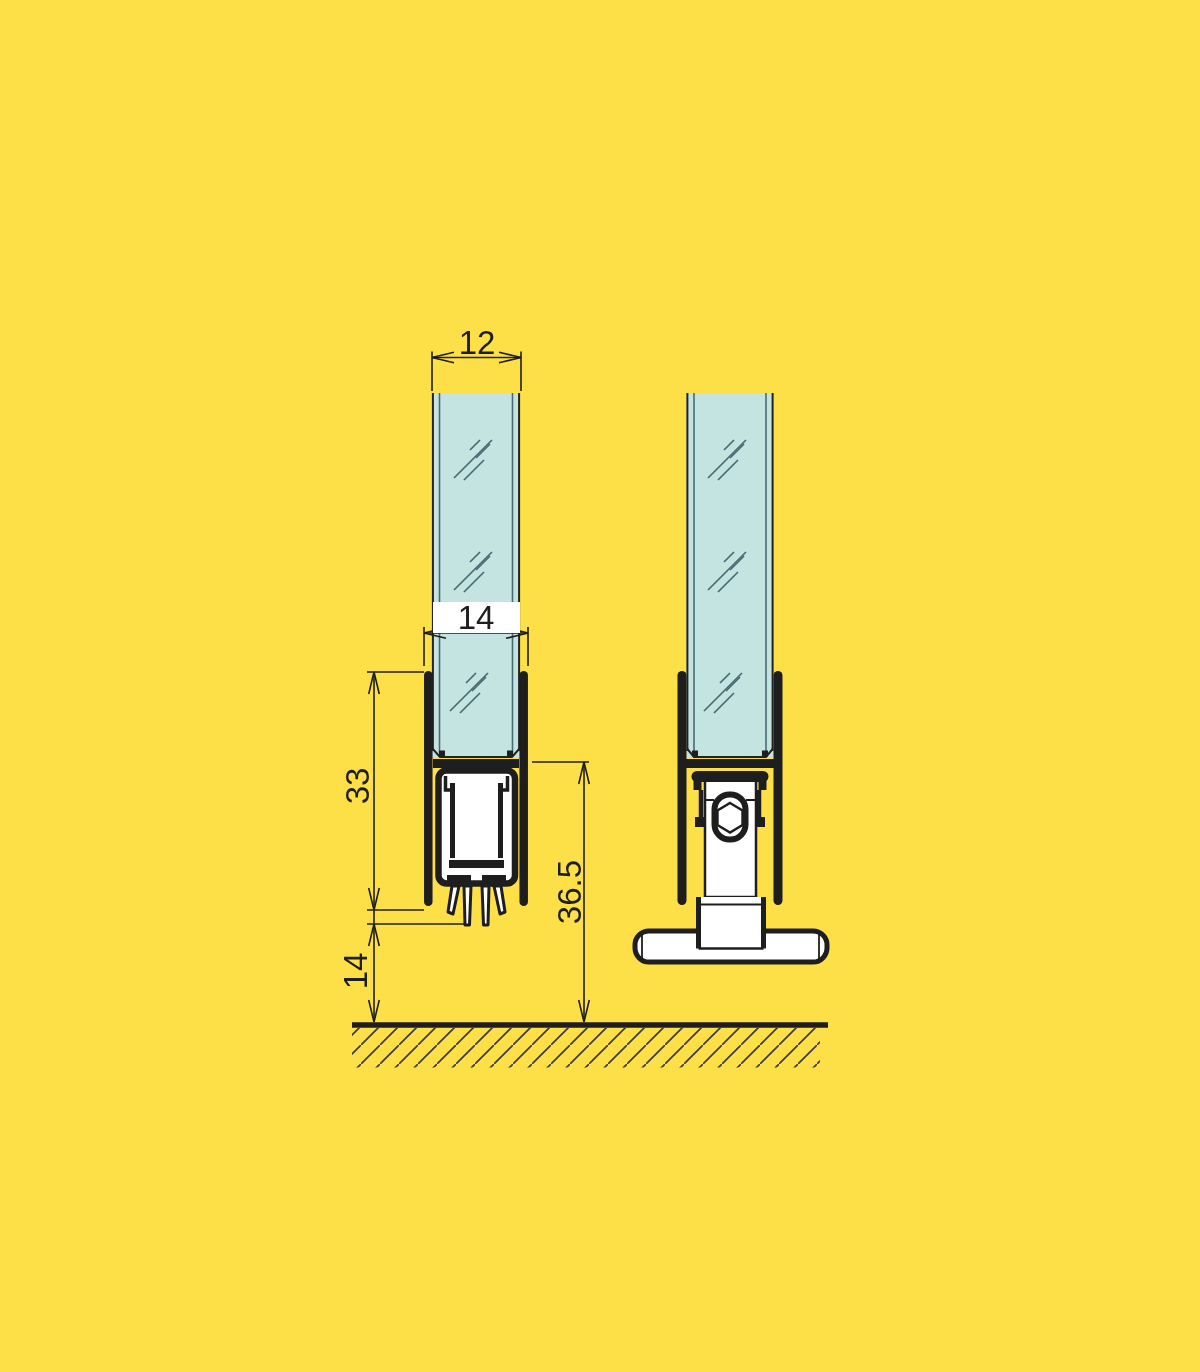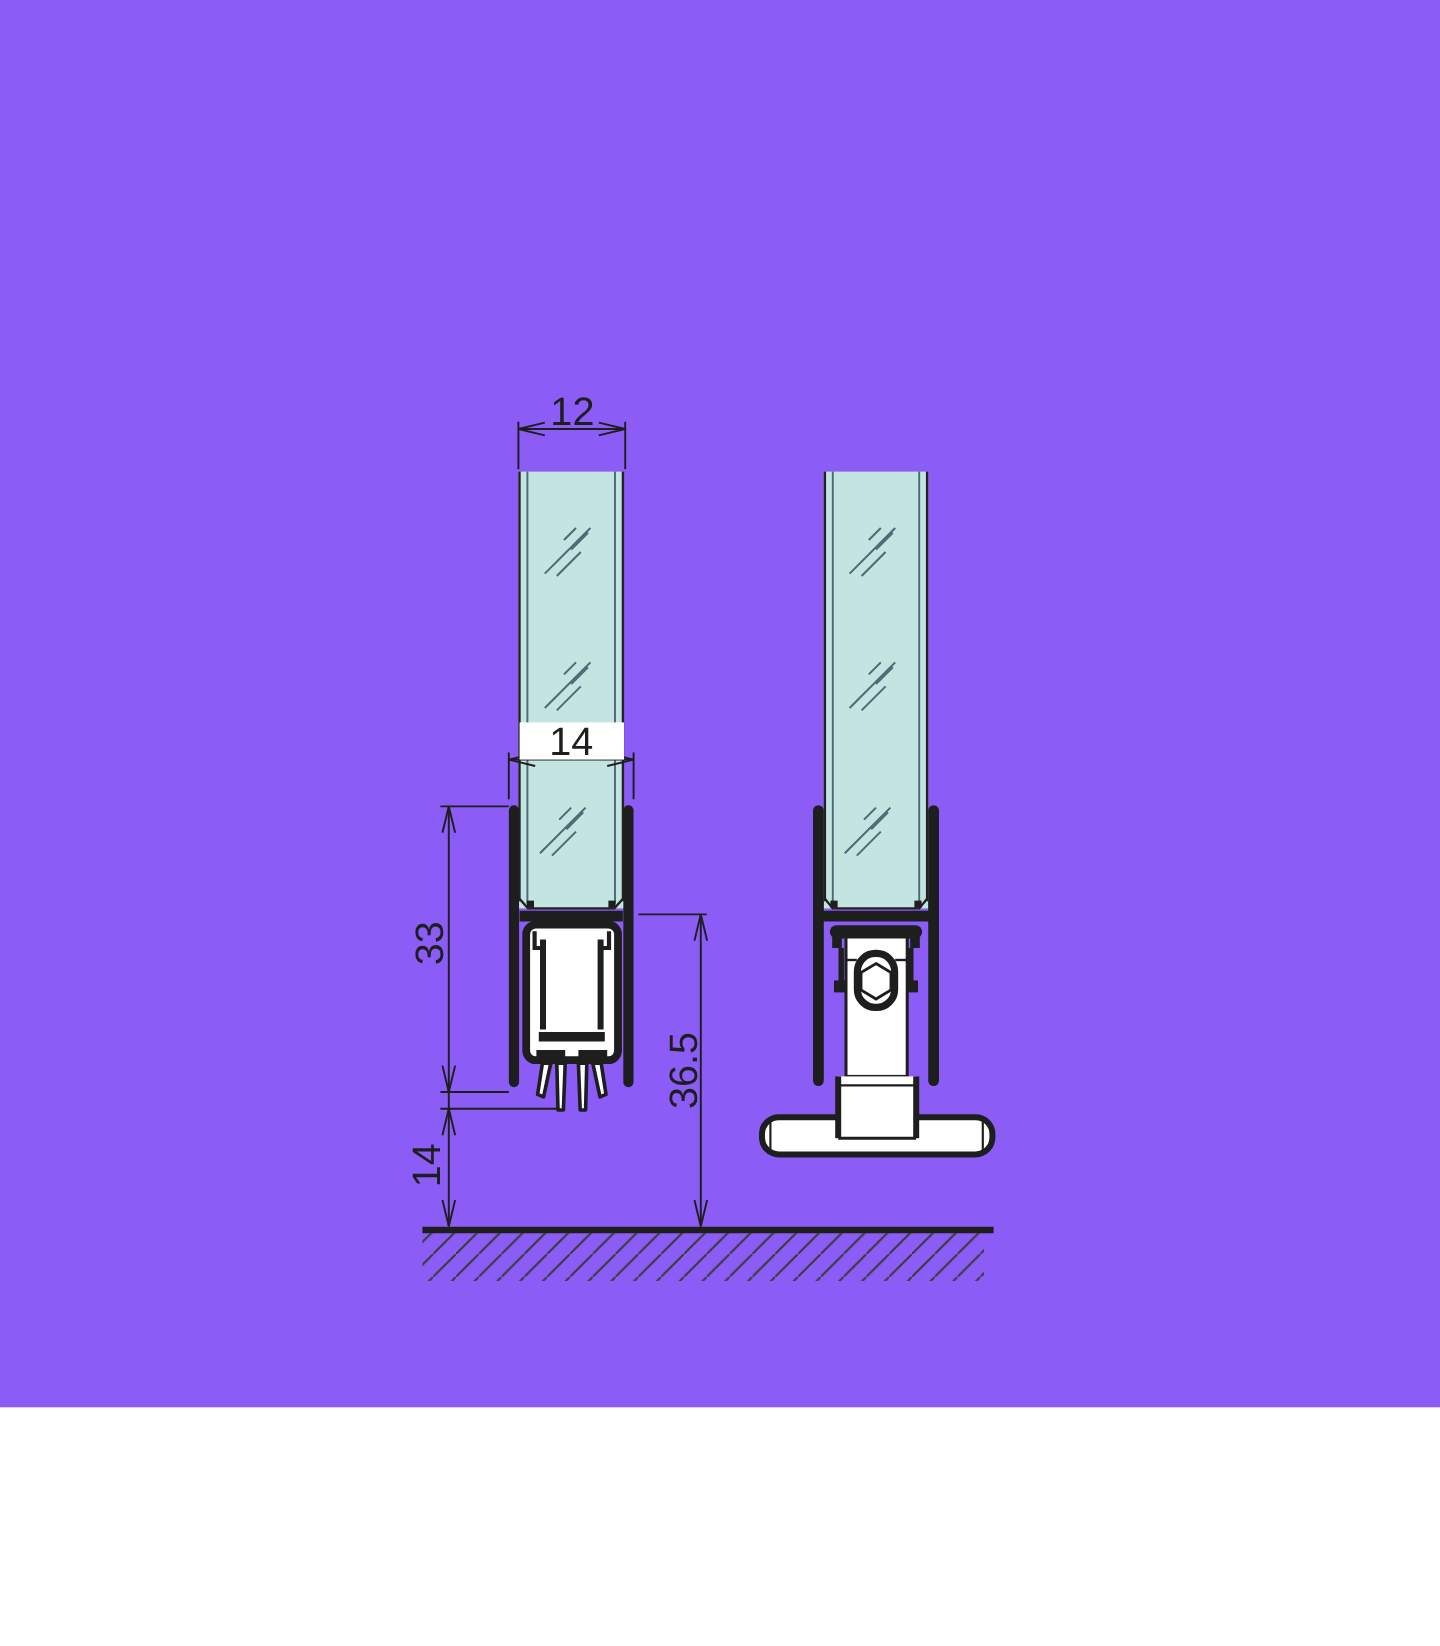--- a/index.html
+++ b/index.html
@@ -1,16 +1,16 @@
 <!DOCTYPE html>
 <html><head>
 <meta charset="utf-8">
 <style>
   html,body{margin:0;padding:0;background:#ffffff;}
-  .page{position:relative;width:1200px;height:1173px;background:#8b5cf6;overflow:hidden;}
+  .page{position:relative;width:1200px;height:1372px;background:#fde047;overflow:hidden;}
   svg{display:block;}
   text{font-family:"Liberation Sans", sans-serif;font-size:33px;fill:#1e1e1e;}
 </style>
 </head>
 <body>
 
 <div class="page">
 <svg width="1200" height="1372" viewBox="0 0 1200 1372">
   <defs>
     <pattern id="hatch" width="19" height="19" patternUnits="userSpaceOnUse">

